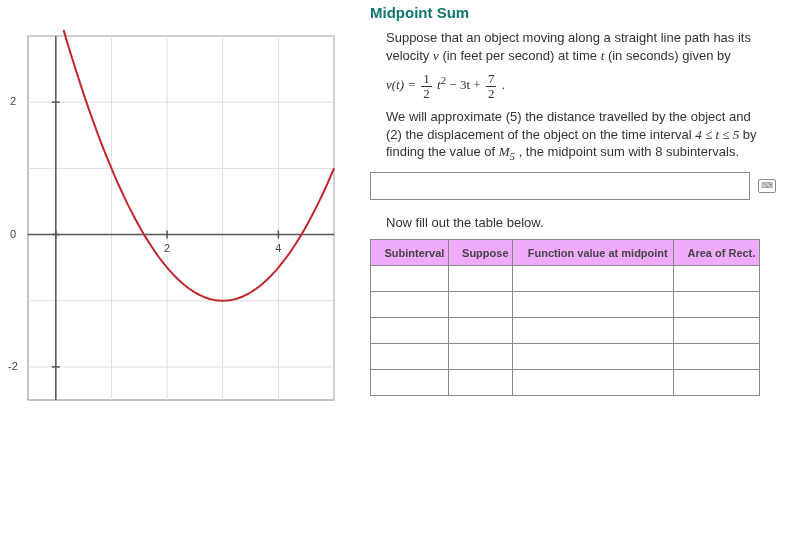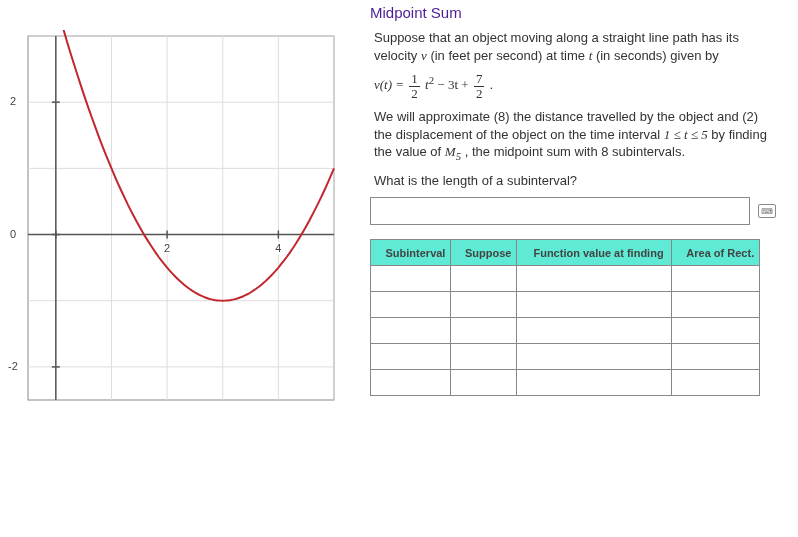--- a/index.html
+++ b/index.html
@@ -18,37 +18,37 @@
   .left-col {
     width: 350px;
     padding: 30px 0 0 0;
   }
   .right-col {
     width: 448px;
     padding: 0 20px 0 20px;
   }
   h2 {
     font-size: 15px;
-    font-weight: normal;
-    color: #4c1d95;
+    font-weight: bold;
+    color: #0f766e;
     margin: 4px 0 4px 0;
   }
   .chart-wrap {
     position: relative;
     width: 340px;
     height: 380px;
     margin-left: 4px;
   }
   .axis-label {
     position: absolute;
     font-size: 11px;
     color: #444;
     background: #fff;
   }
-  .para { margin: 8px 4px; line-height: 1.35; }
+  .para { margin: 8px 16px; line-height: 1.35; }
   .math-i { font-style: italic; font-family: 'Times New Roman', serif; }
   .frac {
     display: inline-block;
     vertical-align: middle;
     text-align: center;
     font-family: 'Times New Roman', serif;
     font-size: 13px;
     line-height: 1.05;
     margin: 0 2px;
   }
@@ -76,21 +76,21 @@
   }
   table.riemann th, table.riemann td {
     border: 1px solid #888;
     font-size: 11px;
     text-align: center;
     padding: 4px 2px;
     height: 26px;
   }
   table.riemann th {
     font-weight: bold;
-    background: #5eead4;
+    background: #f0abfc;
     color:#444;
     padding-left:12px;
   }
 </style>
 </head>
 <body>
 
 <div class="page">
   <div class="left-col">
     <div class="chart-wrap">
@@ -146,41 +146,41 @@
       <span class="math-i">t</span><sup>2</sup>
       <span> − 3t + </span>
       <span class="frac">
         <span class="num">7</span>
         <span class="den">2</span>
       </span>
       <span> .</span>
     </div>
 
     <div class="para">
-      <span>We will approximate (8) the distance travelled by the object and (2) the displacement of the object on the time interval </span>
-      <span class="math-i">1 ≤ t ≤ 5</span>
+      <span>We will approximate (5) the distance travelled by the object and (2) the displacement of the object on the time interval </span>
+      <span class="math-i">4 ≤ t ≤ 5</span>
       <span> by finding the value of </span>
       <span class="math-i"><span>M</span><sub>5</sub></span>
       <span> , the midpoint sum with 8 subintervals.</span>
     </div>
 
-    <div class="para">What is the length of a subinterval?</div>
 
     <div class="input-row">
       <input class="answer-input" type="text" placeholder="" style="">
       <div class="kbd-icon">⌨</div>
     </div>
 
+    <div class="para">Now fill out the table below.</div>
 
     <table class="riemann">
       <thead>
         <tr>
           <th>Subinterval</th>
           <th>Suppose</th>
-          <th>Function value at finding</th>
+          <th>Function value at midpoint</th>
           <th>Area of Rect.</th>
         </tr>
       </thead>
       <tbody id="riemann-body">
           <tr>
             <td></td>
             <td></td>
             <td></td>
             <td></td>
           </tr>

